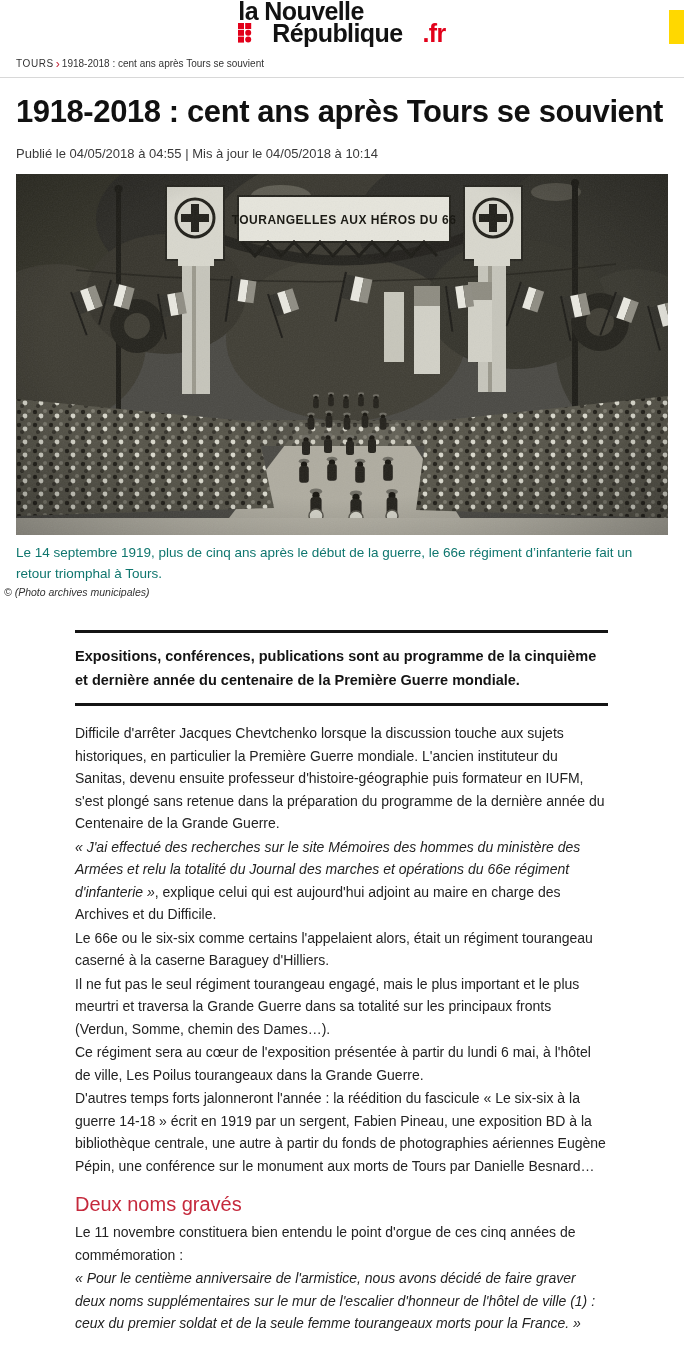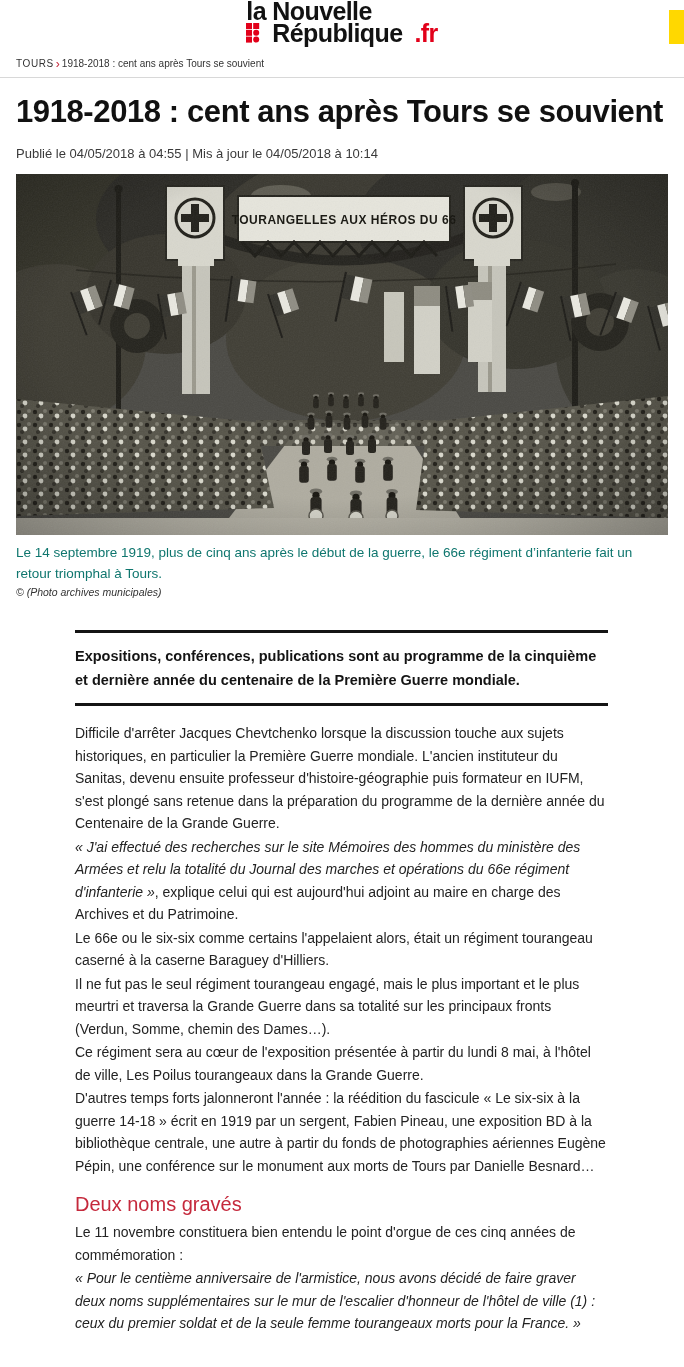--- a/index.html
+++ b/index.html
@@ -1,41 +1,41 @@
 <!DOCTYPE html>
 <html lang="fr" style="--accent: #c5293c; --logo-red: #e2001a; --yellow: #ffd800;"><head>
 <meta charset="utf-8">
 <style>
   html,body{margin:0;padding:0;background:#fff;}
   body{width:684px;min-height:1367px;font-family:"Liberation Sans",sans-serif;color:#222;position:relative;}
 
   
   .site-header{position:relative;height:52px;text-align:center;}
   .logo{display:inline-block;text-align:left;line-height:22px;font-weight:bold;font-size:25px;letter-spacing:-0.6px;color:#121212;cursor:pointer;}
-  .logo .l2{display:flex;align-items:center;gap:12px;text-align:center;}
+  .logo .l2{display:flex;align-items:center;gap:20px;text-align:center;}
   .logo .fr{color:var(--logo-red,#e2001a);}
   .nr-icon{display:inline-block;width:14px;height:20px;}
   .yellow-tab{position:absolute;right:0;top:10px;width:15px;height:34px;background:var(--yellow,#ffd800);cursor:pointer;}
 
   
   .breadcrumb{margin:6px 16px 0;font-size:10px;color:#333;display:flex;align-items:center;gap:2px;}
   .crumb-section{letter-spacing:0.6px;cursor:pointer;color:#333;text-decoration:none;}
   .crumb-sep{color:var(--accent,#c5293c);font-size:12px;line-height:10px;}
   .crumb-page{color:#333;}
   .top-rule{border:0;border-top:1px solid #d8d8d8;margin:8px 0 0;}
 
   
   .article-title{margin:14px 16px 0;font-size:31px;line-height:40px;font-weight:700;color:#111;letter-spacing:-0.4px;}
   .article-meta{margin:14px 16px 0;font-size:13px;color:#3a3a3a;}
 
   
   figure.photo{margin:13px 16px 0;width:652px;height:361px;overflow:hidden;background:#4a4944;}
   figure.photo svg{display:block;}
   .photo-caption{margin:7px 16px 0;font-size:13.5px;line-height:21px;color:#0f766e;}
-  .photo-credit{margin:2px 16px 0;font-size:10.5px;font-style:italic;color:#333;}
+  .photo-credit{margin:2px 4px 0;font-size:10.5px;font-style:italic;color:#333;}
 
   
   .lead{margin:32px 16px 16px 75px;width:533px;border-top:3px solid #141414;border-bottom:3px solid #141414;padding:11px 0;font-size:14.5px;line-height:24px;font-weight:bold;color:#141414;box-sizing:content-box;}
   .article-body{margin:13px 16px 40px 75px;width:533px;font-size:14px;line-height:22.5px;color:#232323;}
   .article-body p{margin:0 0 1px 0;}
   .article-body em{font-style:italic;}
   .sec-h{color:var(--accent,#c5293c);font-size:20px;font-weight:400;margin:15px 0 5px;line-height:24px;}
 </style>
 </head>
 <body>
@@ -216,22 +216,22 @@
     </svg>
   </figure>
 
   <div class="photo-caption">Le 14 septembre 1919, plus de cinq ans après le début de la guerre, le 66e régiment d’infanterie fait un retour triomphal à Tours.</div>
   <div class="photo-credit">© (Photo archives municipales)</div>
 
   <div class="lead">Expositions, conférences, publications sont au programme de la cinquième et dernière année du centenaire de la Première Guerre mondiale.</div>
 
   <div class="article-body">
       <p><span>Difficile d'arrêter Jacques Chevtchenko lorsque la discussion touche aux sujets historiques, en particulier la Première Guerre mondiale. L'ancien instituteur du Sanitas, devenu ensuite professeur d'histoire-géographie puis formateur en IUFM, s'est plongé sans retenue dans la préparation du programme de la dernière année du Centenaire de la Grande Guerre.</span></p>
-      <p><em>« J'ai effectué des recherches sur le site Mémoires des hommes du ministère des Armées et relu la totalité du Journal des marches et opérations du 66e régiment d'infanterie »</em><span>, explique celui qui est aujourd'hui adjoint au maire en charge des Archives et du Patrimoine.</span></p>
+      <p><em>« J'ai effectué des recherches sur le site Mémoires des hommes du ministère des Armées et relu la totalité du Journal des marches et opérations du 66e régiment d'infanterie »</em><span>, explique celui qui est aujourd'hui adjoint au maire en charge des Archives et du Difficile.</span></p>
       <p><span>Le 66e ou le six-six comme certains l'appelaient alors, était un régiment tourangeau caserné à la caserne Baraguey d'Hilliers.</span></p>
       <p><span>Il ne fut pas le seul régiment tourangeau engagé, mais le plus important et le plus meurtri et traversa la Grande Guerre dans sa totalité sur les principaux fronts (Verdun, Somme, chemin des Dames…).</span></p>
-      <p><span>Ce régiment sera au cœur de l'exposition présentée à partir du lundi 8 mai, à l'hôtel de ville, Les Poilus tourangeaux dans la Grande Guerre.</span></p>
+      <p><span>Ce régiment sera au cœur de l'exposition présentée à partir du lundi 6 mai, à l'hôtel de ville, Les Poilus tourangeaux dans la Grande Guerre.</span></p>
       <p><span>D'autres temps forts jalonneront l'année : la réédition du fascicule « Le six-six à la guerre 14-18 » écrit en 1919 par un sergent, Fabien Pineau, une exposition BD à la bibliothèque centrale, une autre à partir du fonds de photographies aériennes Eugène Pépin, une conférence sur le monument aux morts de Tours par Danielle Besnard…</span></p>
       <h2 class="sec-h">Deux noms gravés</h2>
       <p><span>Le 11 novembre constituera bien entendu le point d'orgue de ces cinq années de commémoration :</span></p>
       <p><em>« Pour le centième anniversaire de l'armistice, nous avons décidé de faire graver deux noms supplémentaires sur le mur de l'escalier d'honneur de l'hôtel de ville (1) : ceux du premier soldat et de la seule femme tourangeaux morts pour la France. »</em></p>
     </div>
 </main>
 
 </body></html>

